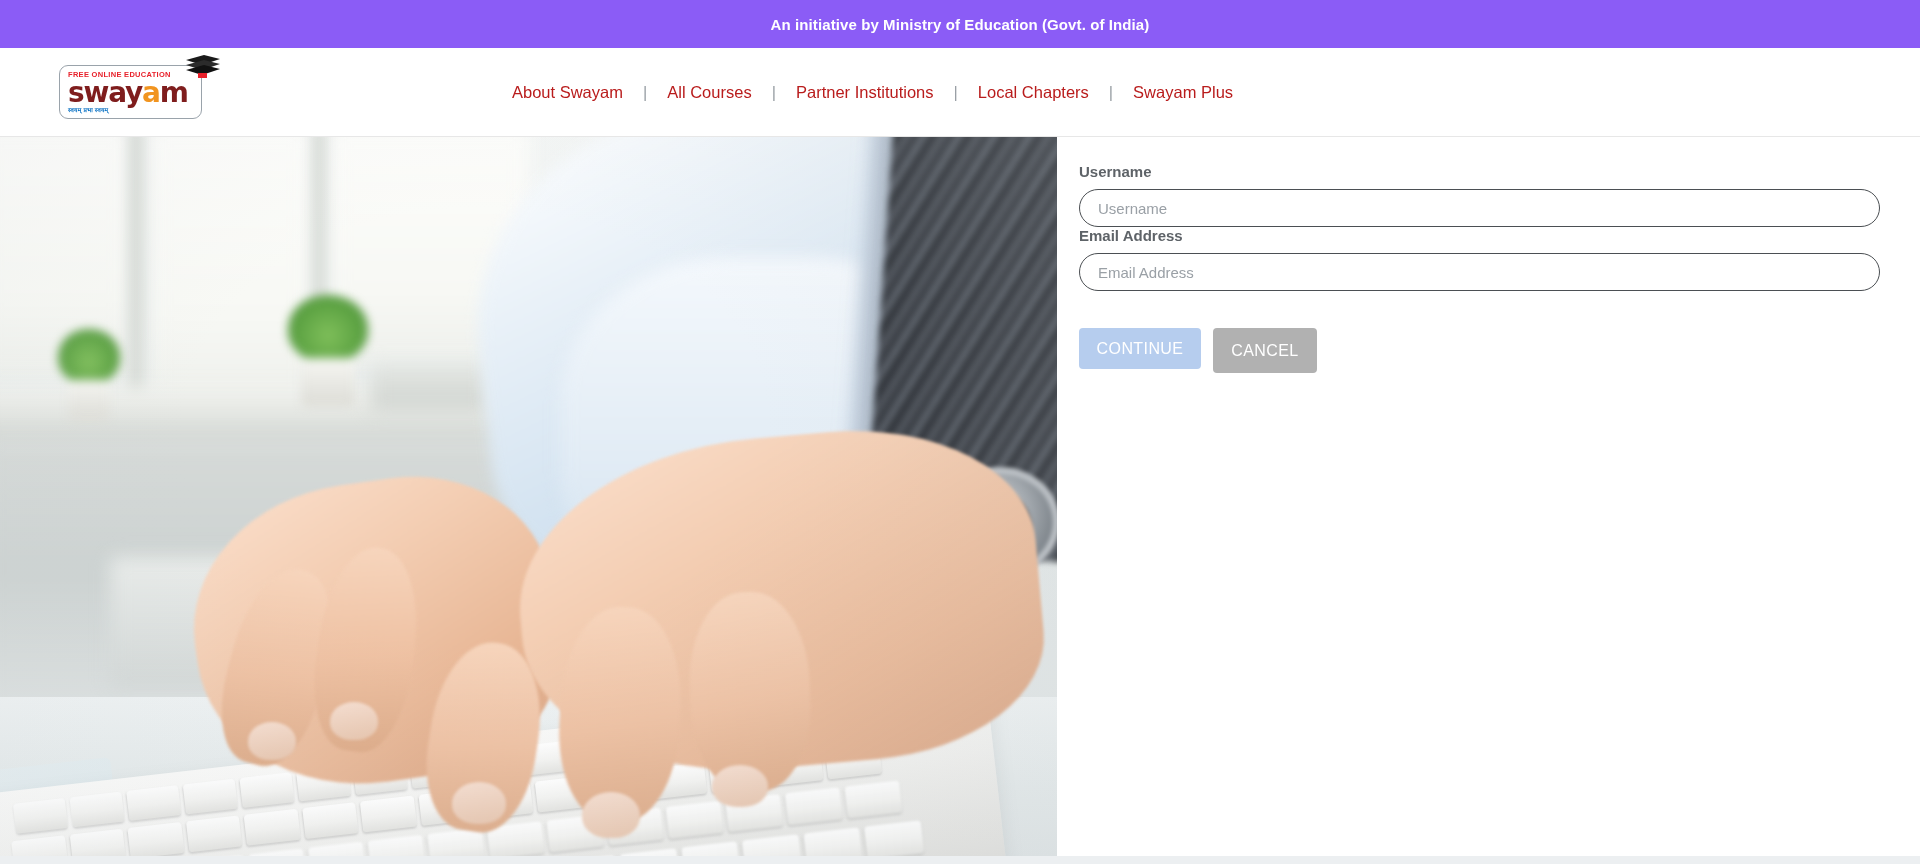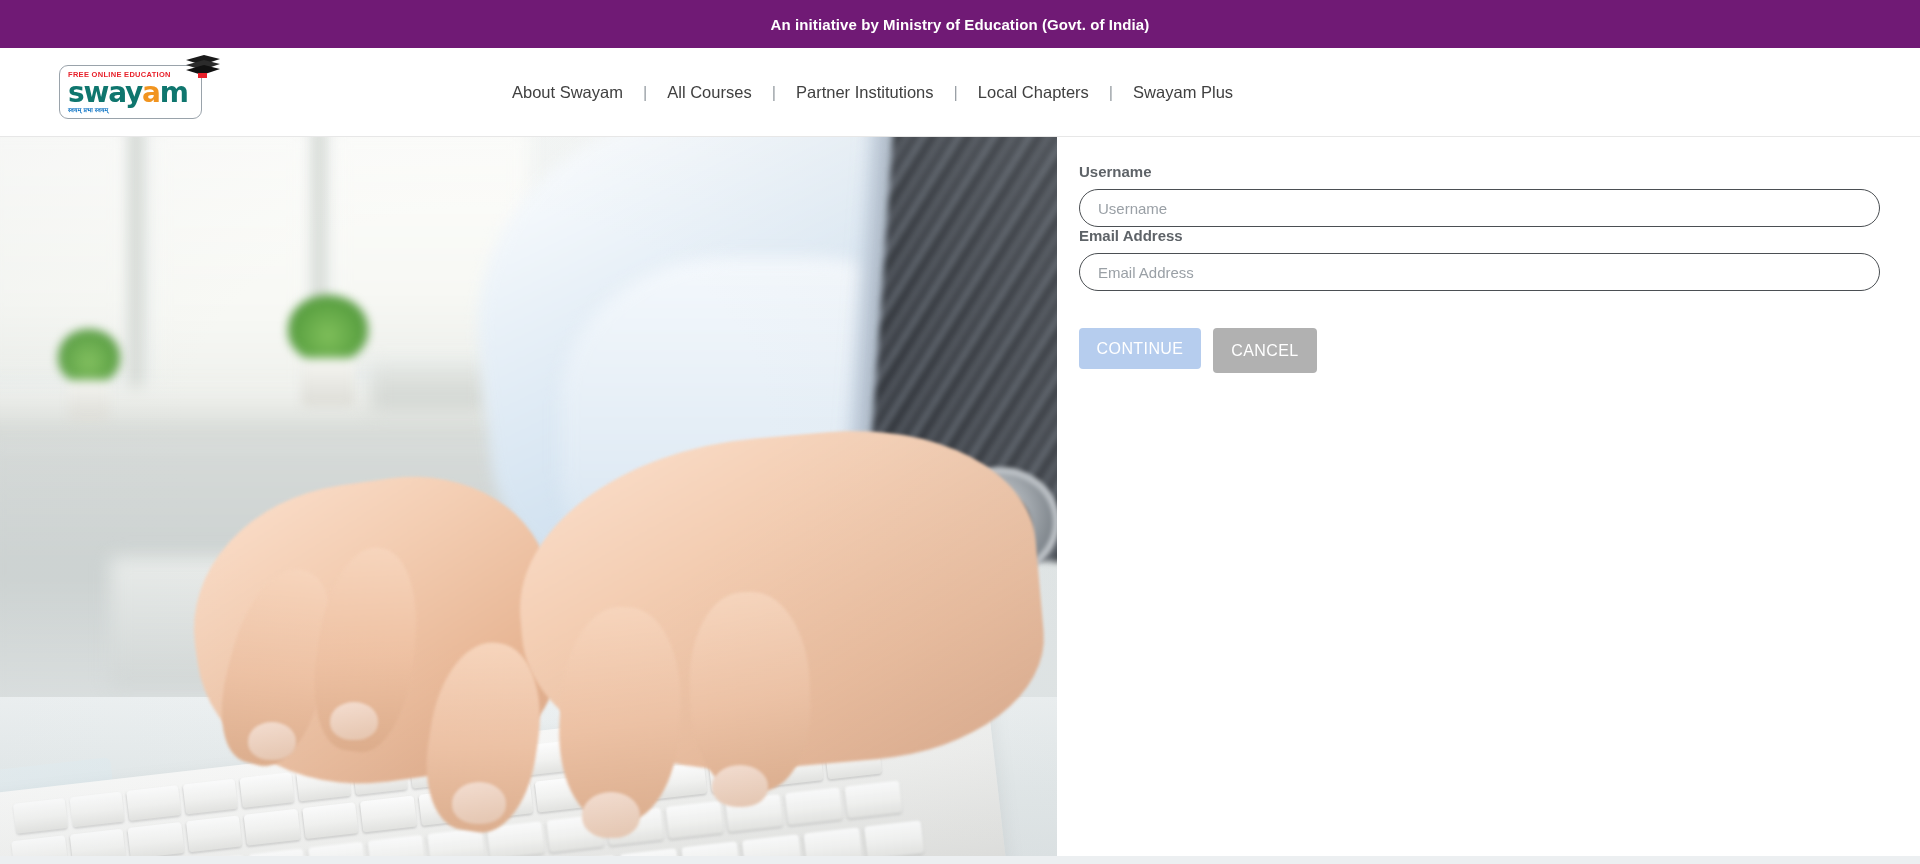--- a/index.html
+++ b/index.html
@@ -7,21 +7,21 @@
   html, body {
     width: 1920px; height: 864px;
     font-family: "Liberation Sans", sans-serif;
     background: #ffffff;
     overflow: hidden;
   }
 
   
   .gov-banner {
     width: 100%; height: 48px;
-    background: #701a75;
+    background: #8b5cf6;
     display: flex; align-items: center; justify-content: center;
   }
   .gov-banner-text {
     color: #ffffff;
     font-size: 15px;
     font-weight: bold;
     letter-spacing: .1px;
   }
 
   
@@ -53,39 +53,39 @@
     font-size: 7.5px; font-weight: bold;
     color: #e8202a; letter-spacing: .3px;
     line-height: 9px;
   }
   .logo-word {
     font-size: 28px; font-weight: bold;
     line-height: 27px;
     letter-spacing: -1.2px;
     font-family: "DejaVu Sans", sans-serif;
   }
-  .logo-word .c-blue  { color: #0f766e; }
+  .logo-word .c-blue  { color: #7f1d1d; }
   .logo-word .c-orange{ color: #f1941f; }
   .logo-sub {
     font-size: 6px; color: #0b72c4;
     line-height: 8px; letter-spacing: .2px;
     font-weight: bold;
   }
   .logo-books {
     position: absolute; right: -18px; top: -12px;
     width: 40px; height: 30px;
   }
 
   .main-nav {
     position: absolute; left: 510px;
     display: flex; align-items: center; gap: 0;
     top: 50%; transform: translateY(-50%);
   }
   .nav-link {
-    color: #404040;
+    color: #b91c1c;
     font-size: 16.5px;
     text-decoration: none;
     padding: 4px 2px;
     white-space: nowrap;
     cursor: pointer;
   }
   .nav-sep {
     color: #9aa0a6;
     font-size: 16.5px;
     padding: 0 18px;

